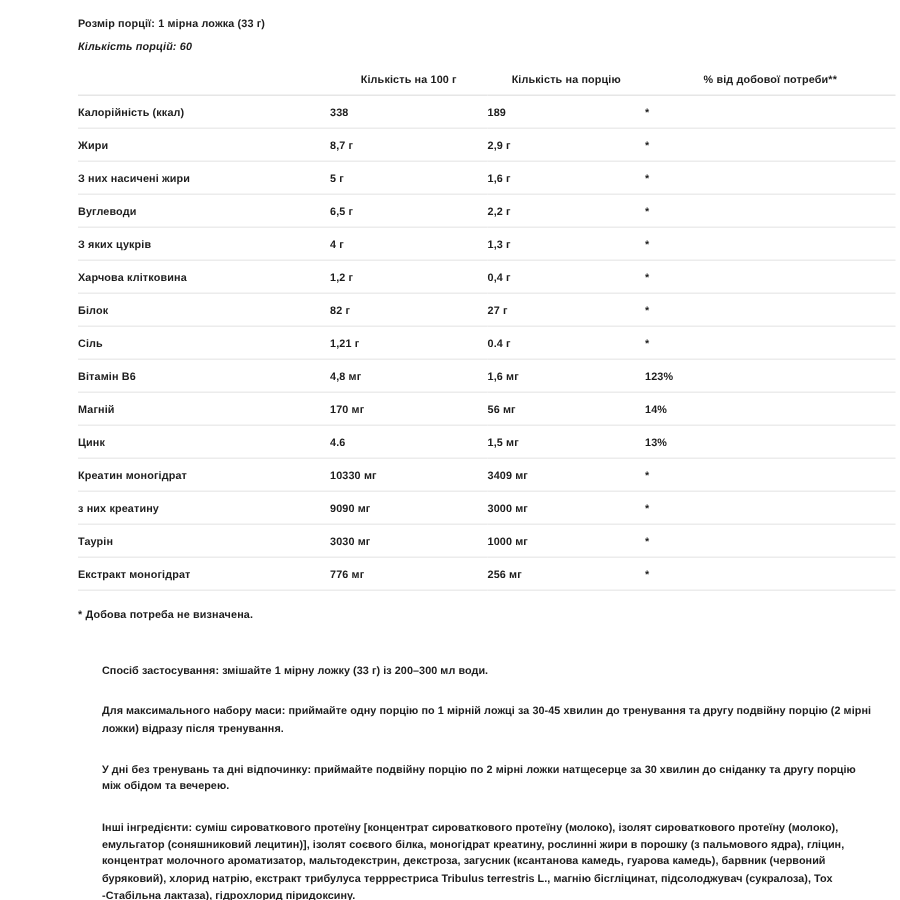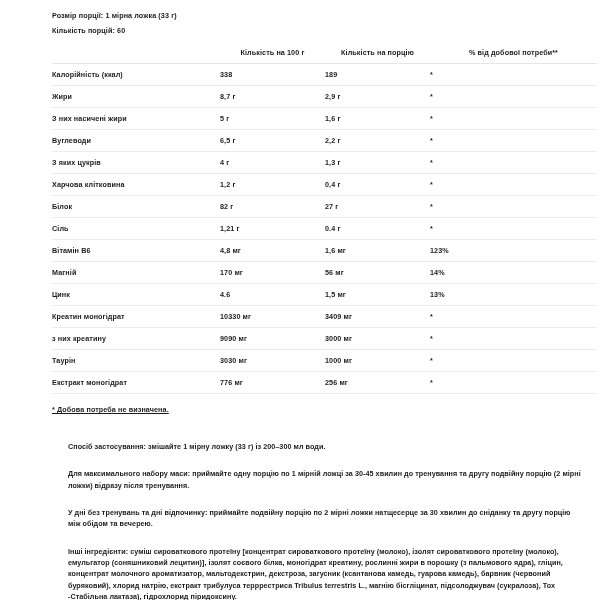--- a/index.html
+++ b/index.html
@@ -27,20 +27,21 @@
   }
   .serving-line {
     font-size: 7.2px;
     font-weight: bold;
     letter-spacing: 0.1px;
     color: #1c1c1c;
     line-height: 1.4;
     margin: 5px 0 0 0;
   }
   .serving-line.second {
+    font-style: italic;
   }
 
   table.nutri {
     width: 545px;
     border-collapse: collapse;
     margin-top: 12px;
     table-layout: fixed;
   }
   table.nutri col.c0 { width: 168px; }
   table.nutri col.c1 { width: 105px; }
@@ -74,21 +75,20 @@
   td.star {
     font-size: 8px;
   }
 
   .footnote {
     font-size: 7.2px;
     font-weight: bold;
     color: #1c1c1c;
     margin-top: 11px;
     letter-spacing: 0.1px;
-    text-decoration: underline;
   }
 
   .para {
     font-size: 7.2px;
     font-weight: bold;
     color: #1c1c1c;
     line-height: 1.57;
     letter-spacing: 0.05px;
     width: 545px;
   }

